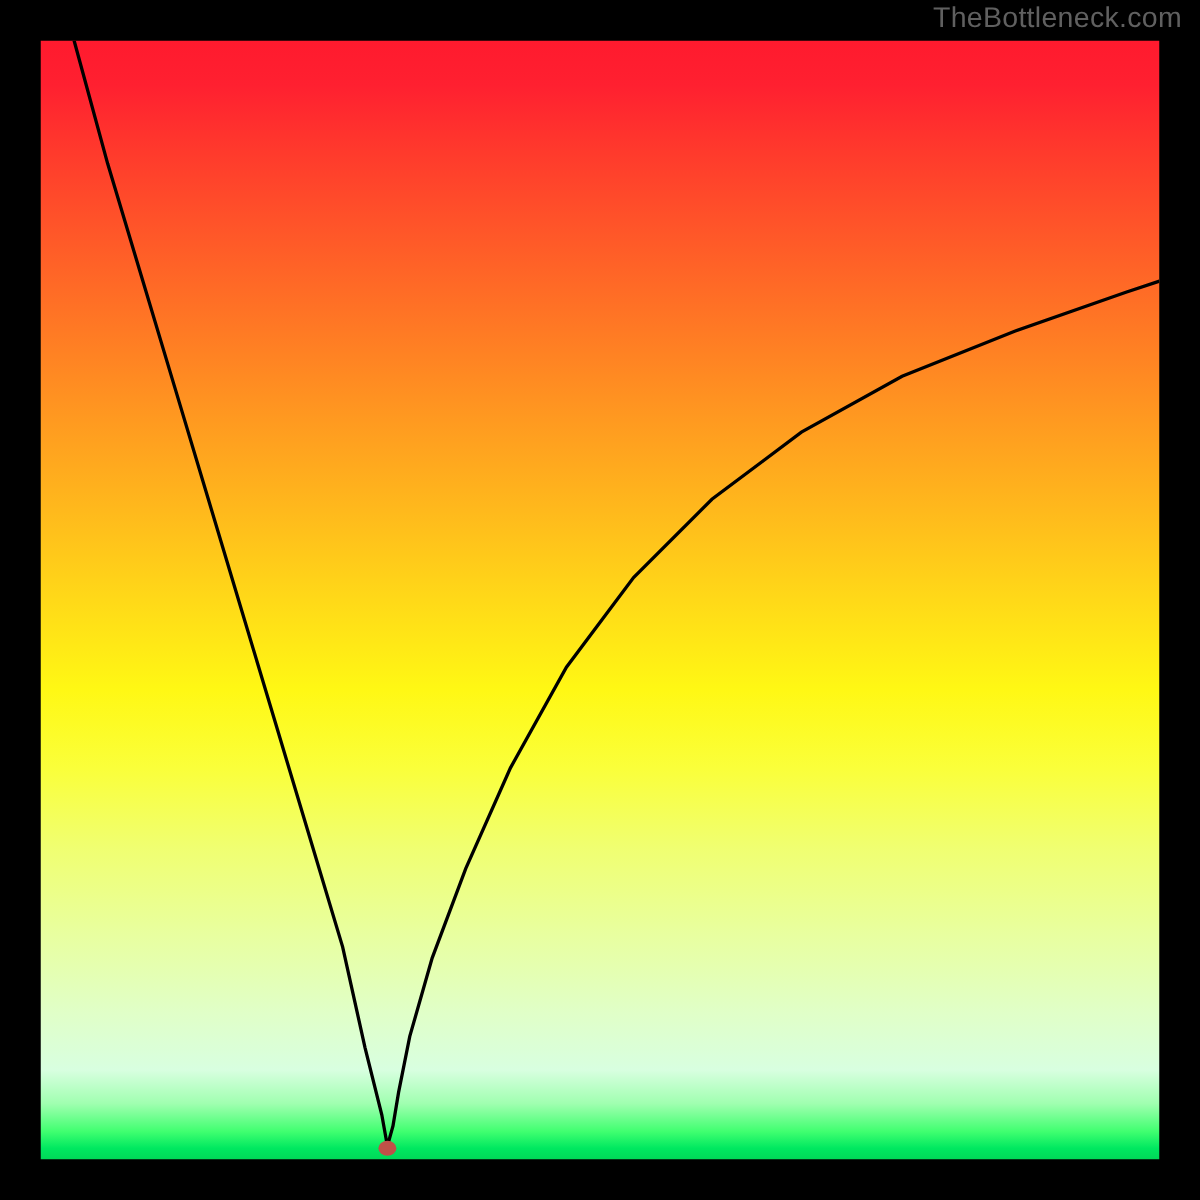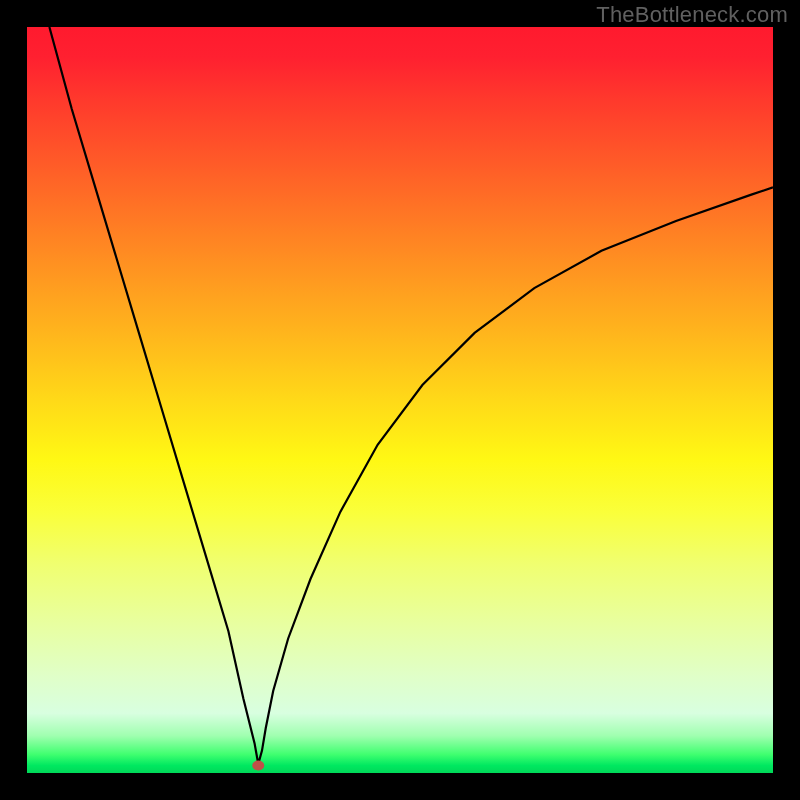--- a/index.html
+++ b/index.html
@@ -63,21 +63,21 @@
     stroke-width: 2.2;
   }
   .minimum-dot {
     fill: #c05048;
   }
   .watermark {
     position: absolute;
     top: 2px;
     right: 12px;
     color: #606060;
-    font-size: 22px;
+    font-size: 19px;
     font-weight: 500;
     letter-spacing: 0.2px;
   }
 </style>
 </head>
 <body>
 
 <div class="frame">
 
   <div class="plot-area">

